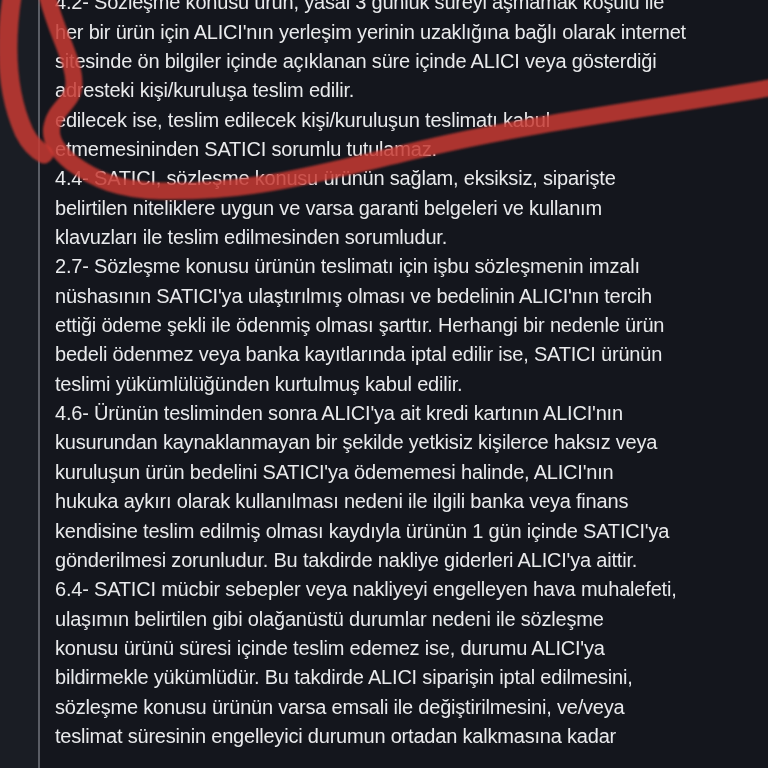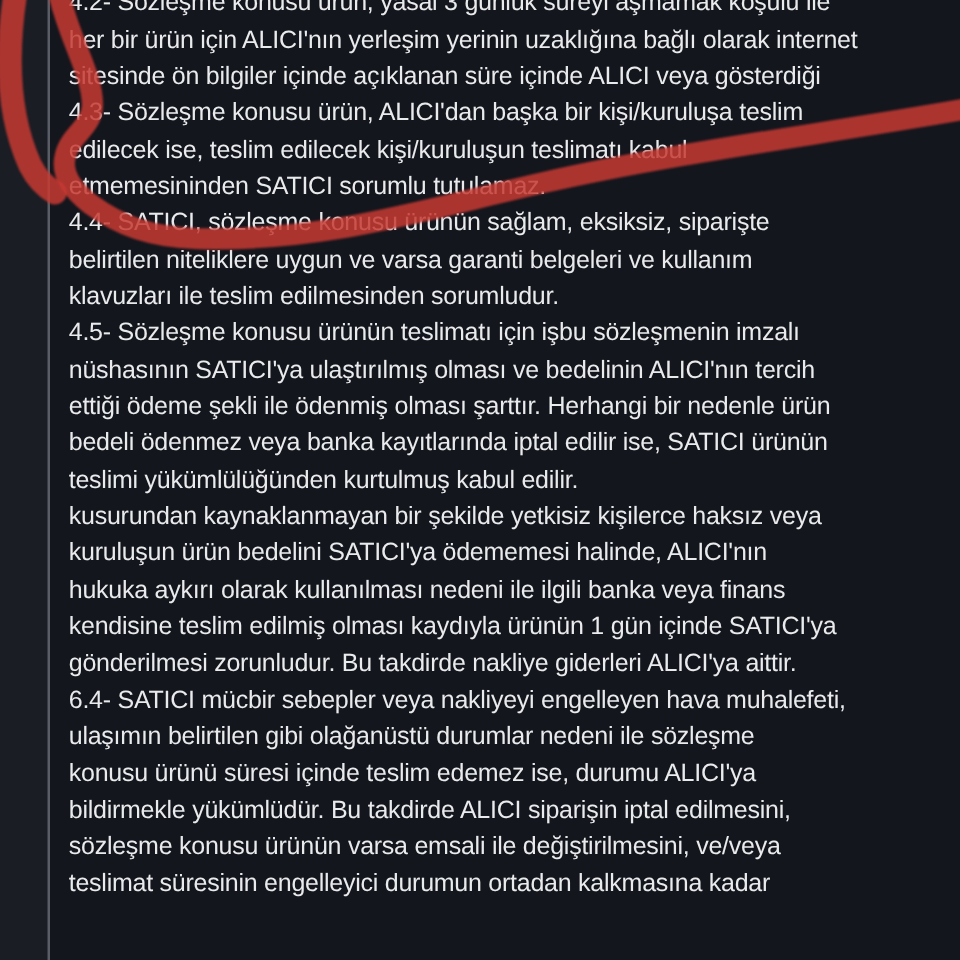--- a/index.html
+++ b/index.html
@@ -59,31 +59,32 @@
 <div class="screen">
 
   <div class="left-strip"></div>
 
   <div class="divider-line"></div>
 
   <div class="contract-text">
       <div class="line">4.2- Sözleşme konusu ürün, yasal 3 günlük süreyi aşmamak koşulu ile</div>
       <div class="line">her bir ürün için ALICI'nın yerleşim yerinin uzaklığına bağlı olarak internet</div>
       <div class="line">sitesinde ön bilgiler içinde açıklanan süre içinde ALICI veya gösterdiği</div>
-      <div class="line">4.3- Sözleşme konusu ürün, ALICI'dan başka bir kişi/kuruluşa teslim</div>
+      <div class="line">adresteki kişi/kuruluşa teslim edilir.</div>
       <div class="line">edilecek ise, teslim edilecek kişi/kuruluşun teslimatı kabul</div>
       <div class="line">etmemesininden SATICI sorumlu tutulamaz.</div>
       <div class="line">4.4- SATICI, sözleşme konusu ürünün sağlam, eksiksiz, siparişte</div>
       <div class="line">belirtilen niteliklere uygun ve varsa garanti belgeleri ve kullanım</div>
       <div class="line">klavuzları ile teslim edilmesinden sorumludur.</div>
-      <div class="line">4.5- Sözleşme konusu ürünün teslimatı için işbu sözleşmenin imzalı</div>
+      <div class="line">2.7- Sözleşme konusu ürünün teslimatı için işbu sözleşmenin imzalı</div>
       <div class="line">nüshasının SATICI'ya ulaştırılmış olması ve bedelinin ALICI'nın tercih</div>
       <div class="line">ettiği ödeme şekli ile ödenmiş olması şarttır. Herhangi bir nedenle ürün</div>
       <div class="line">bedeli ödenmez veya banka kayıtlarında iptal edilir ise, SATICI ürünün</div>
       <div class="line">teslimi yükümlülüğünden kurtulmuş kabul edilir.</div>
+      <div class="line">4.6- Ürünün tesliminden sonra ALICI'ya ait kredi kartının ALICI'nın</div>
       <div class="line">kusurundan kaynaklanmayan bir şekilde yetkisiz kişilerce haksız veya</div>
       <div class="line">kuruluşun ürün bedelini SATICI'ya ödememesi halinde, ALICI'nın</div>
       <div class="line">hukuka aykırı olarak kullanılması nedeni ile ilgili banka veya finans</div>
       <div class="line">kendisine teslim edilmiş olması kaydıyla ürünün 1 gün içinde SATICI'ya</div>
       <div class="line">gönderilmesi zorunludur. Bu takdirde nakliye giderleri ALICI'ya aittir.</div>
       <div class="line">6.4- SATICI mücbir sebepler veya nakliyeyi engelleyen hava muhalefeti,</div>
       <div class="line">ulaşımın belirtilen gibi olağanüstü durumlar nedeni ile sözleşme</div>
       <div class="line">konusu ürünü süresi içinde teslim edemez ise, durumu ALICI'ya</div>
       <div class="line">bildirmekle yükümlüdür. Bu takdirde ALICI siparişin iptal edilmesini,</div>
       <div class="line">sözleşme konusu ürünün varsa emsali ile değiştirilmesini, ve/veya</div>

